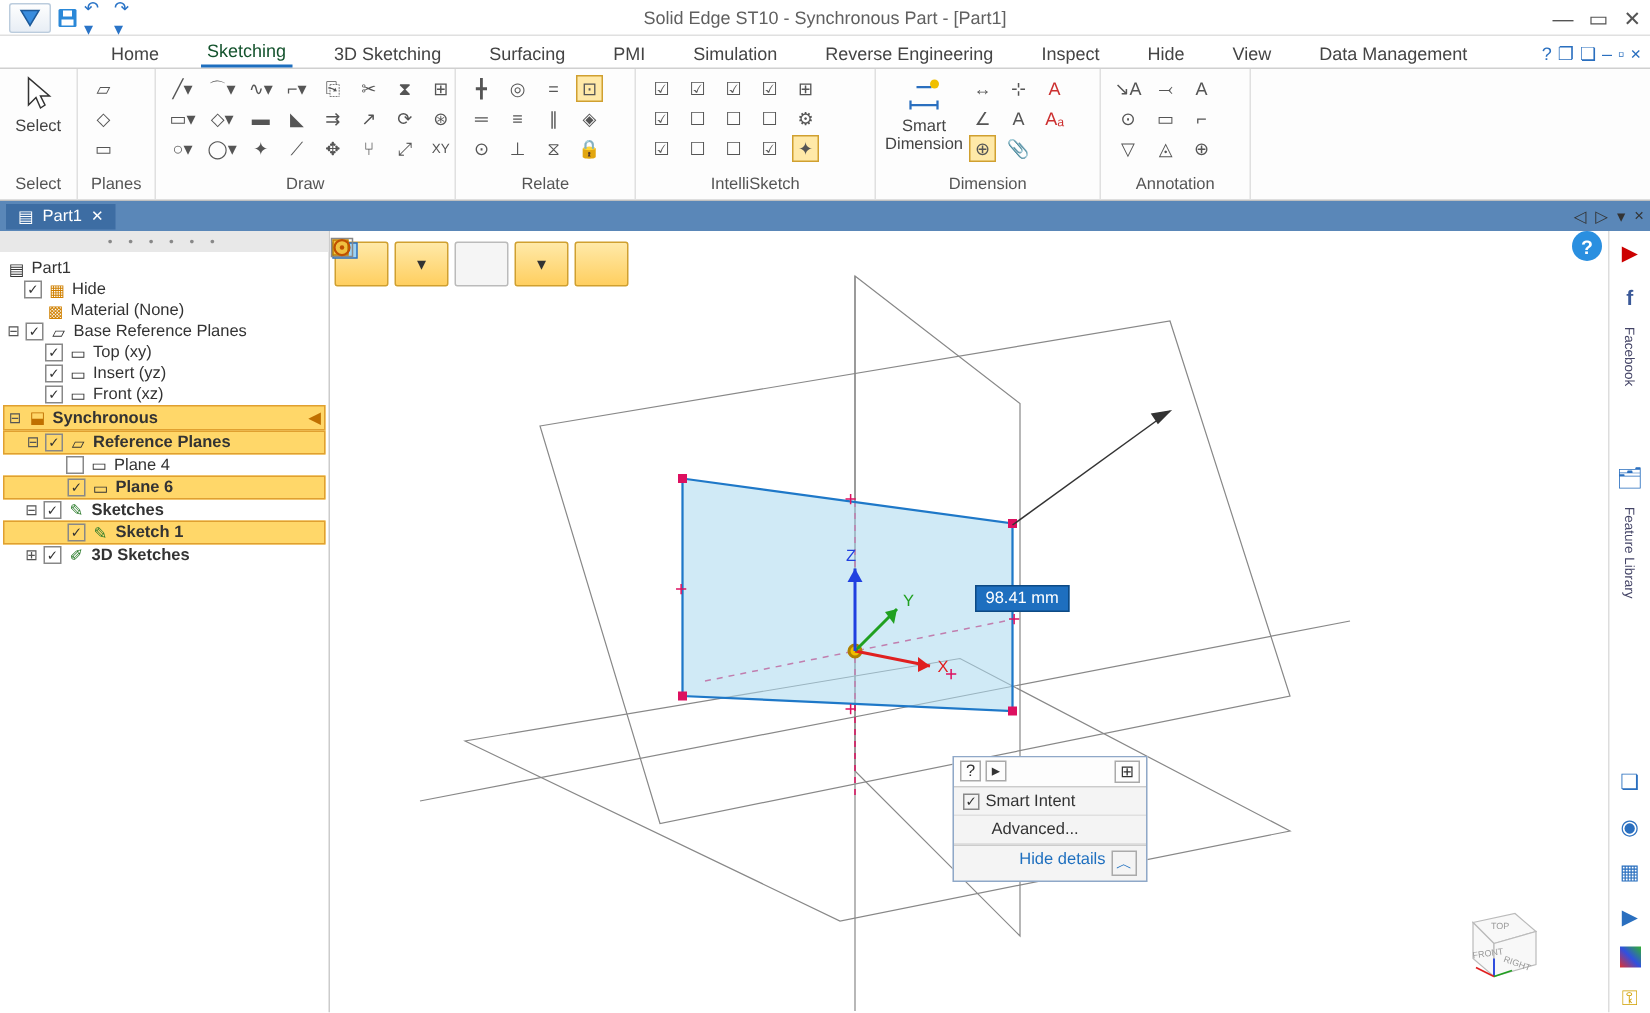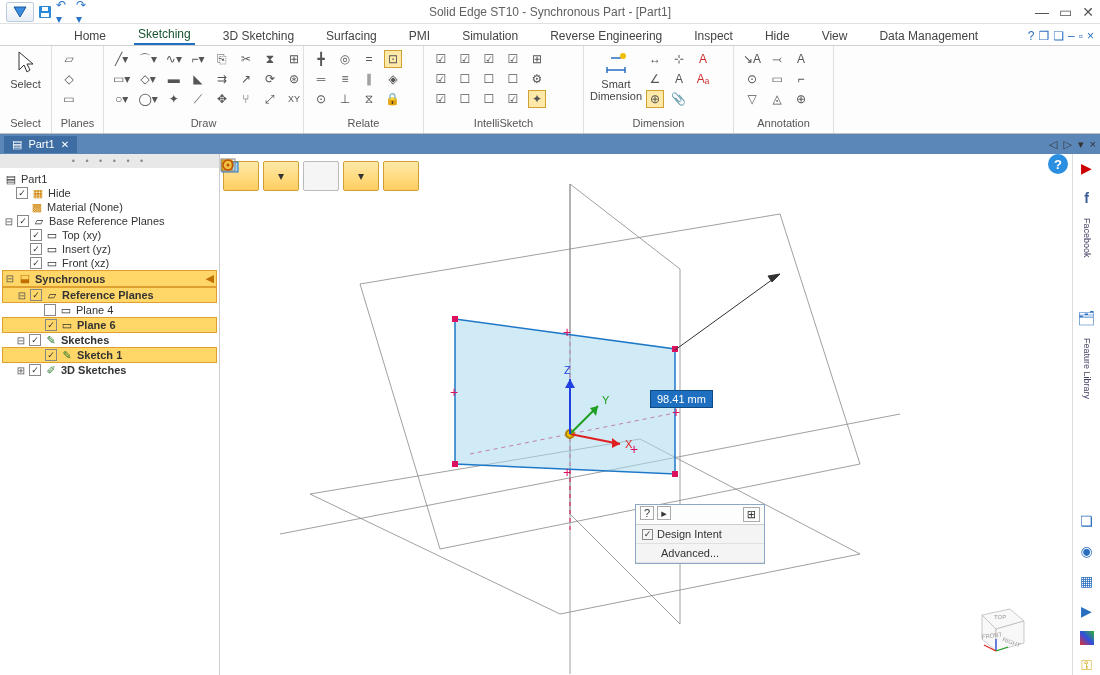--- a/index.html
+++ b/index.html
@@ -476,25 +476,29 @@
 
     <div class="dim-label" style="top:192px; left:430px;margin-top:44px;">98.41 mm</div>
 
     <div class="opts-box" style="top:350px; left:415px;">
       <div class="ob-head">
         <span><span style="border:1px solid #aaa;padding:0 3px">?</span> <span style="border:1px solid #aaa;padding:0 3px">▸</span></span>
         <span style="border:1px solid #aaa;padding:0 3px">⊞</span>
       </div>
       <div class="ob-row">
           <span class="chk" style="border:1px solid #888;width:11px;height:11px;display:inline-flex;align-items:center;justify-content:center;font-size:9px">✓</span>
-          <span>Design Intent</span>
+          <span>Smart Intent</span>
         </div>
       <div class="ob-row">
           <span style="width:15px"></span>
           <span>Advanced...</span>
+        </div>
+      <div class="ob-foot">
+          <span>Hide details</span>
+          <span style="border:1px solid #aaa;padding:0 2px">︿</span>
         </div>
     </div>
 
     <div class="view-cube">
       <svg viewBox="0 0 70 60">
         <g stroke="#bbb" fill="#f8f8f8" stroke-width="0.8">
           <polygon points="18,20 46,14 60,26 32,34"></polygon>
           <polygon points="18,20 32,34 32,56 18,44"></polygon>
           <polygon points="32,34 60,26 60,48 32,56"></polygon>
         </g>

